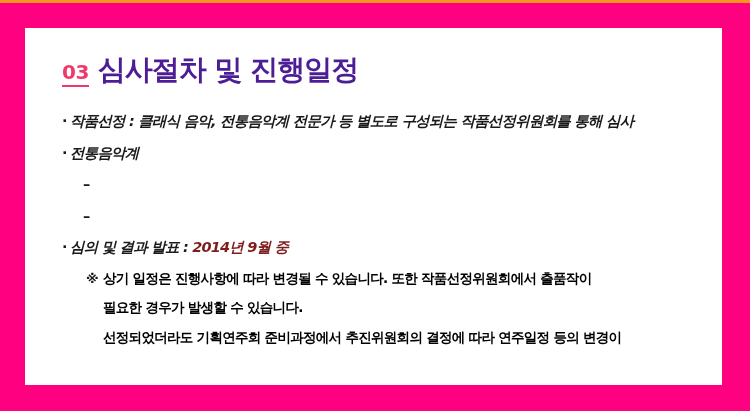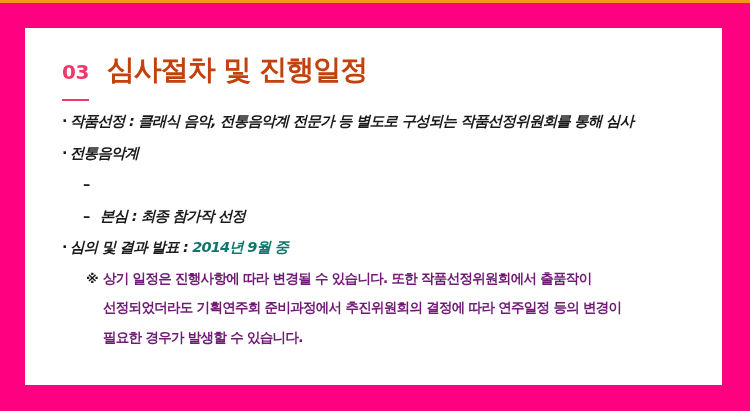--- a/index.html
+++ b/index.html
@@ -52,29 +52,29 @@
     display: flex;
     align-items: baseline;
     white-space: nowrap;
   }
   #heading-number {
     font-size: 20px;
     font-weight: bold;
     color: #f0386b;
     letter-spacing: -0.5px;
     border-bottom: 2px solid #f0386b;
-    padding-bottom: 17px;
+    padding-bottom: 3px;
     line-height: 1;
   }
   #heading-title {
     font-size: 28px;
     font-weight: bold;
-    color: #c2410c;
+    color: #4c1d95;
     letter-spacing: -1px;
-    margin-left: 18px;
+    margin-left: 9px;
     line-height: 1;
   }
 
   
   #body-block {
     position: absolute;
     left: 37px;
     top: 86px;
     width: 648px;
   }
@@ -115,21 +115,21 @@
     width: 17px;
     flex: 0 0 17px;
     font-size: 14.5px;
     font-weight: bold;
     color: #1a1a1a;
     line-height: 1;
   }
 
   
   .accent-text {
-    color: #0f766e;
+    color: #7f1d1d;
   }
 
   
   #footnote-block {
     margin-top: 8px;
     padding-left: 24px;
   }
   #footnote-first-row {
     display: flex;
     align-items: baseline;
@@ -138,21 +138,21 @@
     width: 17px;
     flex: 0 0 17px;
     font-size: 13px;
     font-weight: bold;
     color: #1a1a1a;
     line-height: 1;
   }
   .footnote-line {
     font-size: 13.5px;
     font-weight: bold;
-    color: #701a75;
+    color: #000000;
     letter-spacing: -0.7px;
     white-space: nowrap;
     line-height: 1;
   }
   .footnote-cont {
     padding-left: 17px;
     margin-top: 16px;
   }
 </style>
 </head>
@@ -180,32 +180,31 @@
         <span class="bullet-mark">·</span>
         <span class="line">전통음악계</span>
       </div>
 
       <div class="dash-row">
         <span class="dash-mark">–</span>
       </div>
 
       <div class="dash-row">
         <span class="dash-mark">–</span>
-        <span class="line">본심 : 최종 참가작 선정</span>
       </div>
 
       <div class="bullet-row">
         <span class="bullet-mark">·</span>
         <span class="line"><span>심의 및 결과 발표 : </span><span class="accent-text">2014년 9월 중</span></span>
       </div>
 
       <div id="footnote-block">
         <div id="footnote-first-row">
           <span id="footnote-mark">※</span>
           <span class="footnote-line">상기 일정은 진행사항에 따라 변경될 수 있습니다. 또한 작품선정위원회에서 출품작이</span>
         </div>
+        <div class="footnote-line footnote-cont">필요한 경우가 발생할 수 있습니다.</div>
         <div class="footnote-line footnote-cont">선정되었더라도 기획연주회 준비과정에서 추진위원회의 결정에 따라 연주일정 등의 변경이</div>
-        <div class="footnote-line footnote-cont">필요한 경우가 발생할 수 있습니다.</div>
       </div>
 
     </div>
   </div>
 </div>
 
 </body></html>

